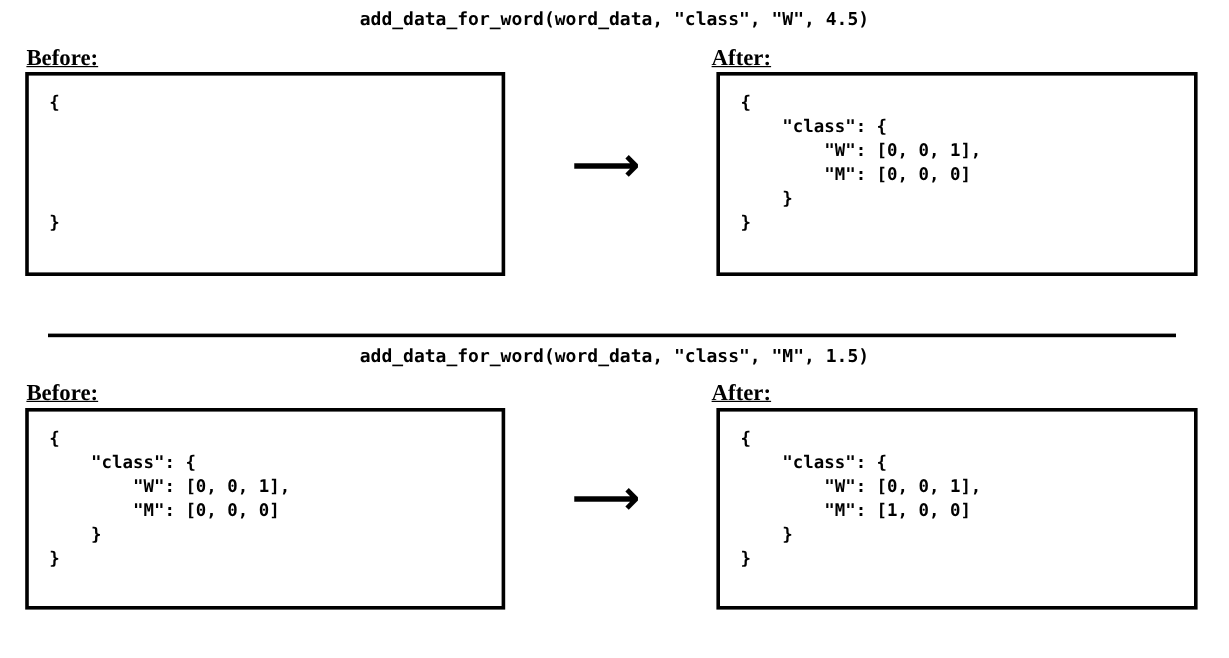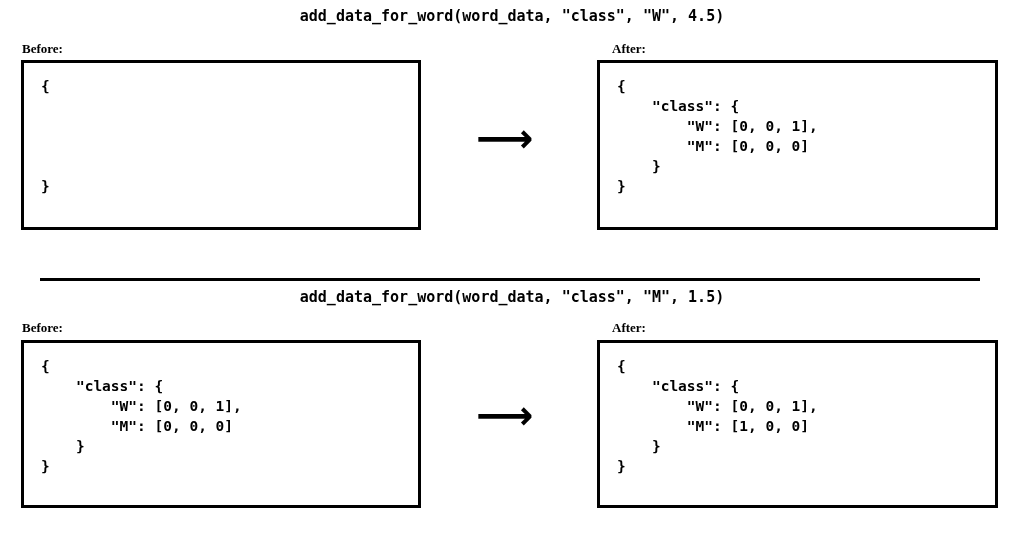--- a/index.html
+++ b/index.html
@@ -44,25 +44,26 @@
     letter-spacing: 0px;
     white-space: pre;
   }
   .section-1 .sig-title { top: 7px; }
   .section-2 .sig-title { top: 18px; }
 
   .col-label {
     position: absolute;
     font-family: "Liberation Serif", serif;
     font-weight: bold;
-    font-size: 13px;
+    font-size: 19px;
     line-height: 19px;
+    text-decoration: underline;
   }
   .label-before { left: 22px; }
-  .label-after  { left: 612px; }
+  .label-after  { left: 593px; }
   .section-1 .col-label { top: 39px; }
   .section-2 .col-label { top: 48px; }
 
   .code-box {
     position: absolute;
     box-sizing: border-box;
     border: 3px solid #000000;
     background: #ffffff;
   }
   .box-before { left: 21px;  width: 400px; }

